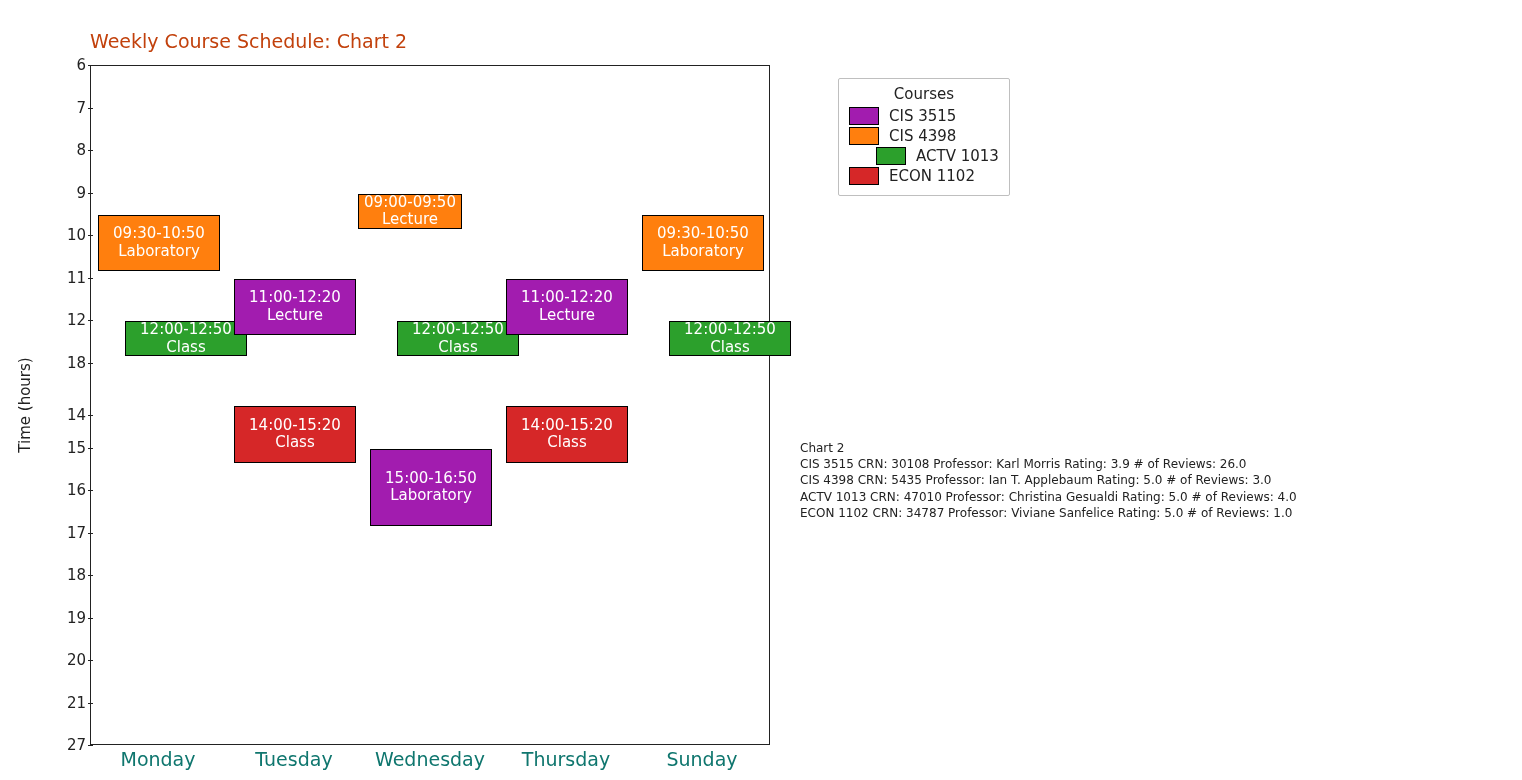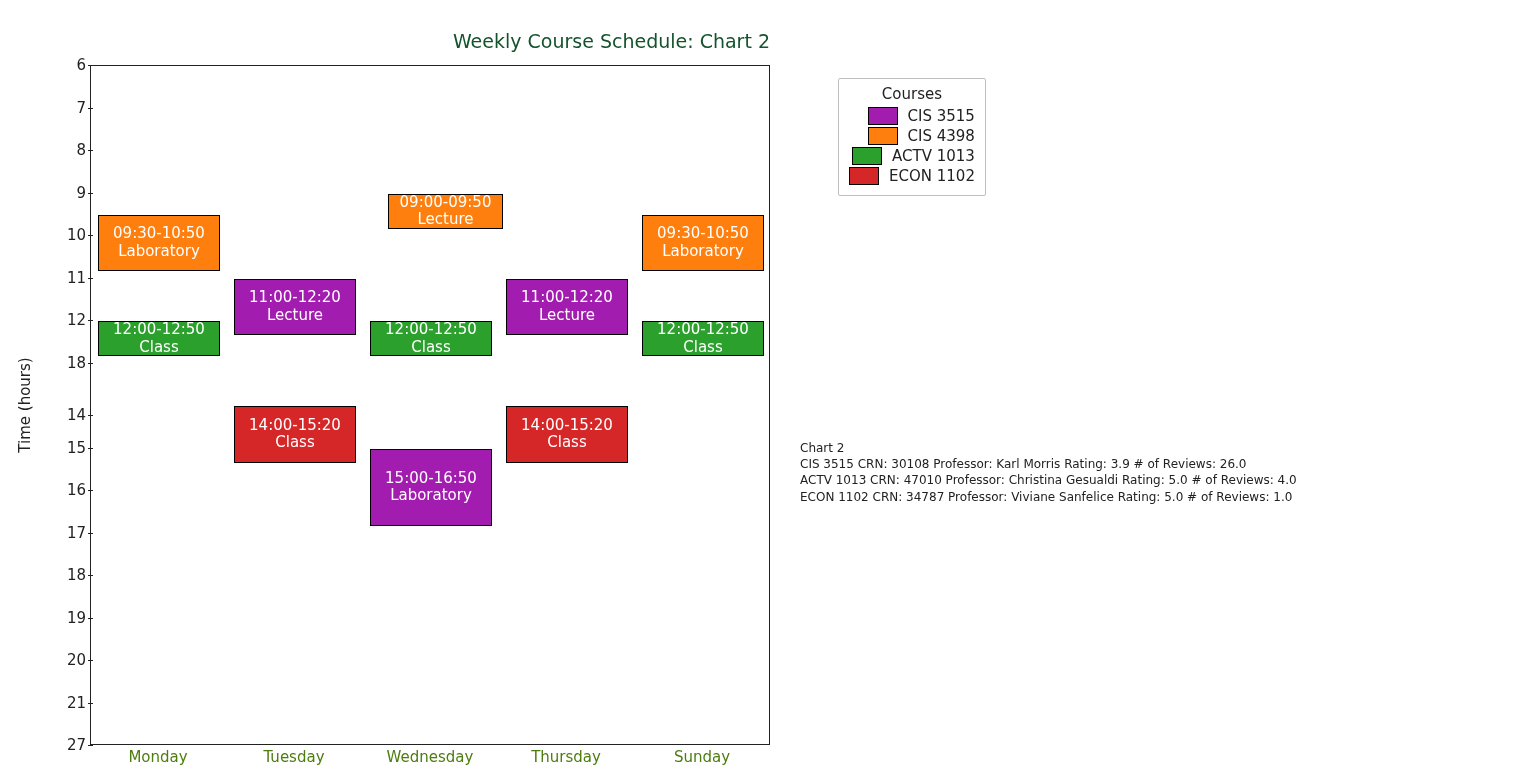--- a/index.html
+++ b/index.html
@@ -15,23 +15,23 @@
   .page {
     position: relative;
     width: 1522px;
     height: 780px;
   }
   .title {
     position: absolute;
     left: 90px;
     top: 30px;
     width: 680px;
-    text-align: right;
+    text-align: left;
     font-size: 19px;
-    color: #14532d;
+    color: #c2410c;
   }
   .plot {
     position: absolute;
     left: 90px;
     top: 65px;
     width: 680px;
     height: 680px;
     border: 1.2px solid #222;
     box-sizing: border-box;
   }
@@ -67,64 +67,63 @@
     top: 50%;
     width: 5px;
     height: 1px;
     background: #222;
   }
   .xlabel-item {
     position: absolute;
     top: 748px;
     width: 136px;
     text-align: center;
-    font-size: 15px;
-    color: #4d7c0f;
+    font-size: 19px;
+    color: #0f766e;
   }
   .block {
     position: absolute;
     border: 1.5px solid #000;
     box-sizing: border-box;
     display: flex;
     flex-direction: column;
     align-items: center;
     justify-content: center;
     color: #fff;
     font-size: 15px;
     line-height: 1.18;
     text-align: center;
     padding: 2px 4px;
     overflow: hidden;
   }
   .block .time { white-space: nowrap; }
   .block .type { white-space: nowrap; }
   .c-blue   { background: #a21caf; }
   .c-orange { background: #ff7f0e; }
-  .c-green  { background: #2ca02c; }
+  .c-green  { background: #2ca02c; margin-left: 27px; }
   .c-red    { background: #d62728; }
 
   .legend {
     position: absolute;
     left: 838px;
     top: 78px;
     border: 1px solid #bfbfbf;
     border-radius: 2px;
     background: #fff;
     padding: 6px 10px 8px 10px;
     font-size: 15px;
   }
   .legend-title {
     text-align: center;
     margin-bottom: 4px;
   }
   .legend-row {
     display: flex;
     align-items: center;
     margin: 2px 0;
-    justify-content: flex-end;
   }
   .legend-swatch {
     width: 30px;
     height: 18px;
     border: 1.5px solid #000;
     margin-right: 10px;
     box-sizing: border-box;
   }
 
   .info {
@@ -178,21 +177,21 @@
         <div class="type">Class</div>
       </div>
       <div class="block c-blue" style="left: 142.8px; top: 212.5px; width: 122.4px; height: 56.6525px;">
         <div class="time">11:00-12:20</div>
         <div class="type">Lecture</div>
       </div>
       <div class="block c-red" style="left: 142.8px; top: 340px; width: 122.4px; height: 56.6525px;">
         <div class="time">14:00-15:20</div>
         <div class="type">Class</div>
       </div>
-      <div class="block c-orange" style="left: 297px; top: 127.5px; width: 115px; height: 35.4025px;">
+      <div class="block c-orange" style="left: 267px; top: 127.5px; width: 104px; height: 35.4025px;">
         <div class="time">09:00-09:50</div>
         <div class="type">Lecture</div>
       </div>
       <div class="block c-green" style="left: 278.8px; top: 255px; width: 122.4px; height: 35.4025px;">
         <div class="time">12:00-12:50</div>
         <div class="type">Class</div>
       </div>
       <div class="block c-blue" style="left: 278.8px; top: 382.5px; width: 122.4px; height: 77.9025px;">
         <div class="time">15:00-16:50</div>
         <div class="type">Laboratory</div>
@@ -242,18 +241,19 @@
           <div class="legend-swatch c-red"></div>
           <div>ECON 1102</div>
         </div>
       </div>
   </div>
 
   <div class="info">
     <div>Chart 2</div>
     <div id="info-lines">
         <div>CIS 3515 CRN: 30108 Professor: Karl Morris Rating: 3.9 # of Reviews: 26.0</div>
+        <div>CIS 4398 CRN: 5435 Professor: Ian T. Applebaum Rating: 5.0 # of Reviews: 3.0</div>
         <div>ACTV 1013 CRN: 47010 Professor: Christina Gesualdi Rating: 5.0 # of Reviews: 4.0</div>
         <div>ECON 1102 CRN: 34787 Professor: Viviane Sanfelice Rating: 5.0 # of Reviews: 1.0</div>
       </div>
   </div>
 
 </div>
 
 </body></html>

